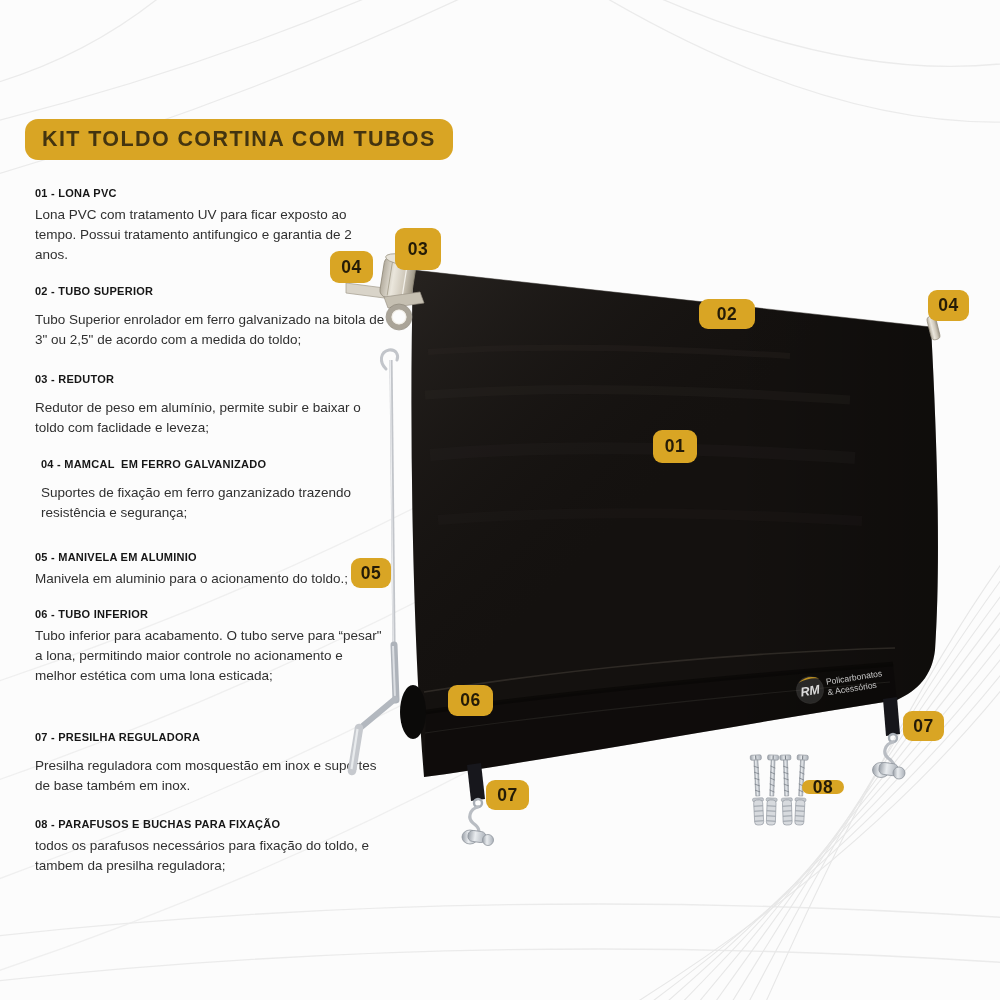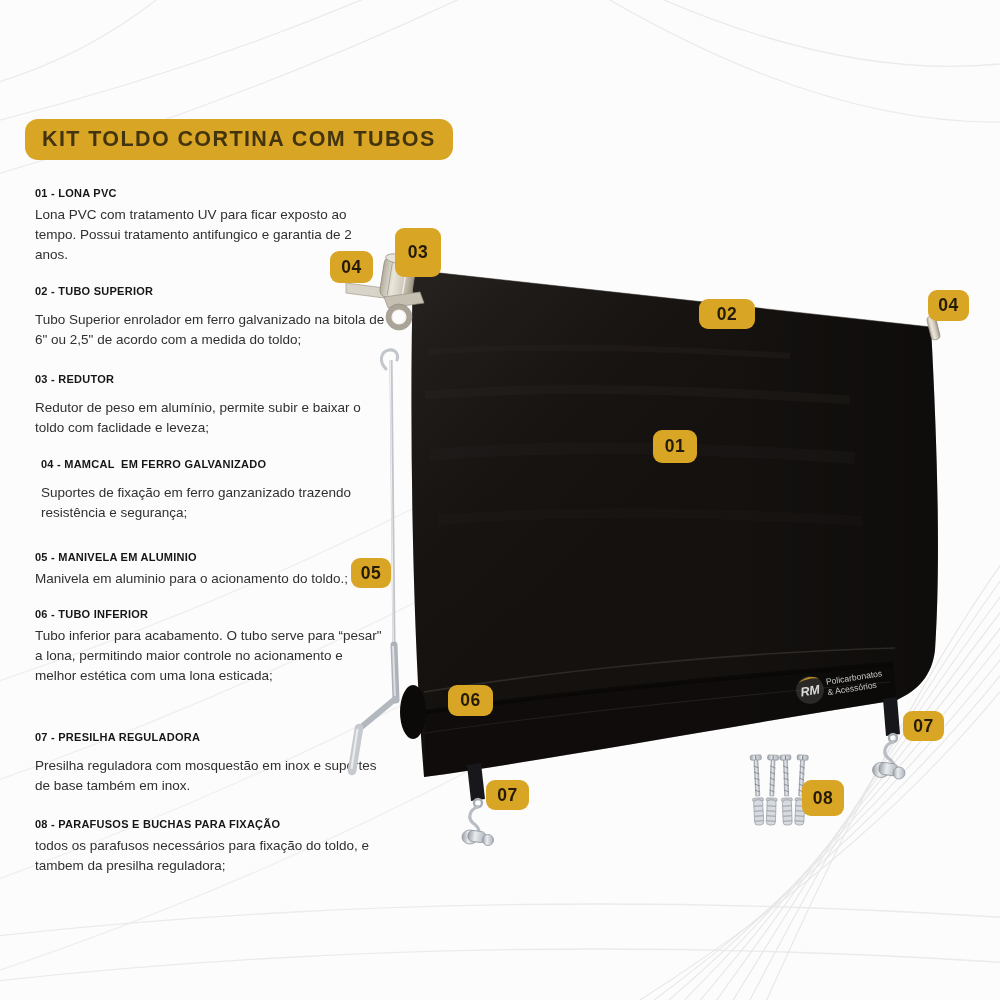--- a/index.html
+++ b/index.html
@@ -61,21 +61,21 @@
   </svg>
 
   <div class="title-badge">KIT TOLDO CORTINA COM TUBOS</div>
 
   <section class="spec" style="top:186px">
     <h3>01 - LONA PVC</h3>
     <p>Lona PVC com tratamento UV para ficar exposto ao tempo. Possui tratamento antifungico e garantia de 2 anos.</p>
   </section>
   <section class="spec gap-lg" style="top:284px">
     <h3>02 - TUBO SUPERIOR</h3>
-    <p>Tubo Superior enrolador em ferro galvanizado na bitola de 6" ou 2,5" de acordo com a medida do toldo;</p>
+    <p>Tubo Superior enrolador em ferro galvanizado na bitola de 3" ou 2,5" de acordo com a medida do toldo;</p>
   </section>
   <section class="spec gap-lg" style="top:372px">
     <h3>03 - REDUTOR</h3>
     <p>Redutor de peso em alumínio, permite subir e baixar o toldo com faclidade e leveza;</p>
   </section>
   <section class="spec gap-lg indent" style="top:457px">
     <h3>04 - MAMCAL  EM FERRO GALVANIZADO</h3>
     <p>Suportes de fixação em ferro ganzanizado trazendo resistência e segurança;</p>
   </section>
   <section class="spec" style="top:550px">
@@ -253,24 +253,24 @@
         <rect x="795.5" y="798" width="11" height="3.5" rx="1.5" fill="#c3c7cc" stroke="#949aa2" stroke-width=".6"></rect>
         <rect x="796.5" y="800" width="9" height="25" rx="3" fill="#d7dade" stroke="#949aa2" stroke-width=".7"></rect>
         <line x1="796.5" y1="806" x2="805.5" y2="806" stroke="#9aa0a8" stroke-width="1"></line>
         <line x1="796.5" y1="811" x2="805.5" y2="811" stroke="#9aa0a8" stroke-width="1"></line>
         <line x1="796.5" y1="816" x2="805.5" y2="816" stroke="#9aa0a8" stroke-width="1"></line>
         <line x1="796.5" y1="821" x2="805.5" y2="821" stroke="#9aa0a8" stroke-width="1"></line>
       </g>
     </g>
   </svg>
 
-  <div class="callout" style="left:395px;top:228px;width:46px;height:49px">03</div>
+  <div class="callout" style="left:395px;top:228px;width:46px;height:42px">03</div>
   <div class="callout" style="left:330px;top:251px">04</div>
   <div class="callout" style="left:699px;top:299px;width:56px;height:30px">02</div>
   <div class="callout" style="left:928px;top:290px;width:41px;height:31px">04</div>
   <div class="callout" style="left:653px;top:430px;width:44px;height:33px">01</div>
   <div class="callout" style="left:351px;top:558px;width:40px;height:30px">05</div>
   <div class="callout" style="left:448px;top:685px;width:45px;height:31px">06</div>
   <div class="callout" style="left:903px;top:711px;width:41px;height:30px">07</div>
   <div class="callout" style="left:486px;top:780px;width:43px;height:30px">07</div>
-  <div class="callout" style="left:802px;top:780px;width:42px;height:36px">08</div>
+  <div class="callout" style="left:802px;top:780px;width:42px;height:14px">08</div>
 
 </div>
 
 </body></html>

